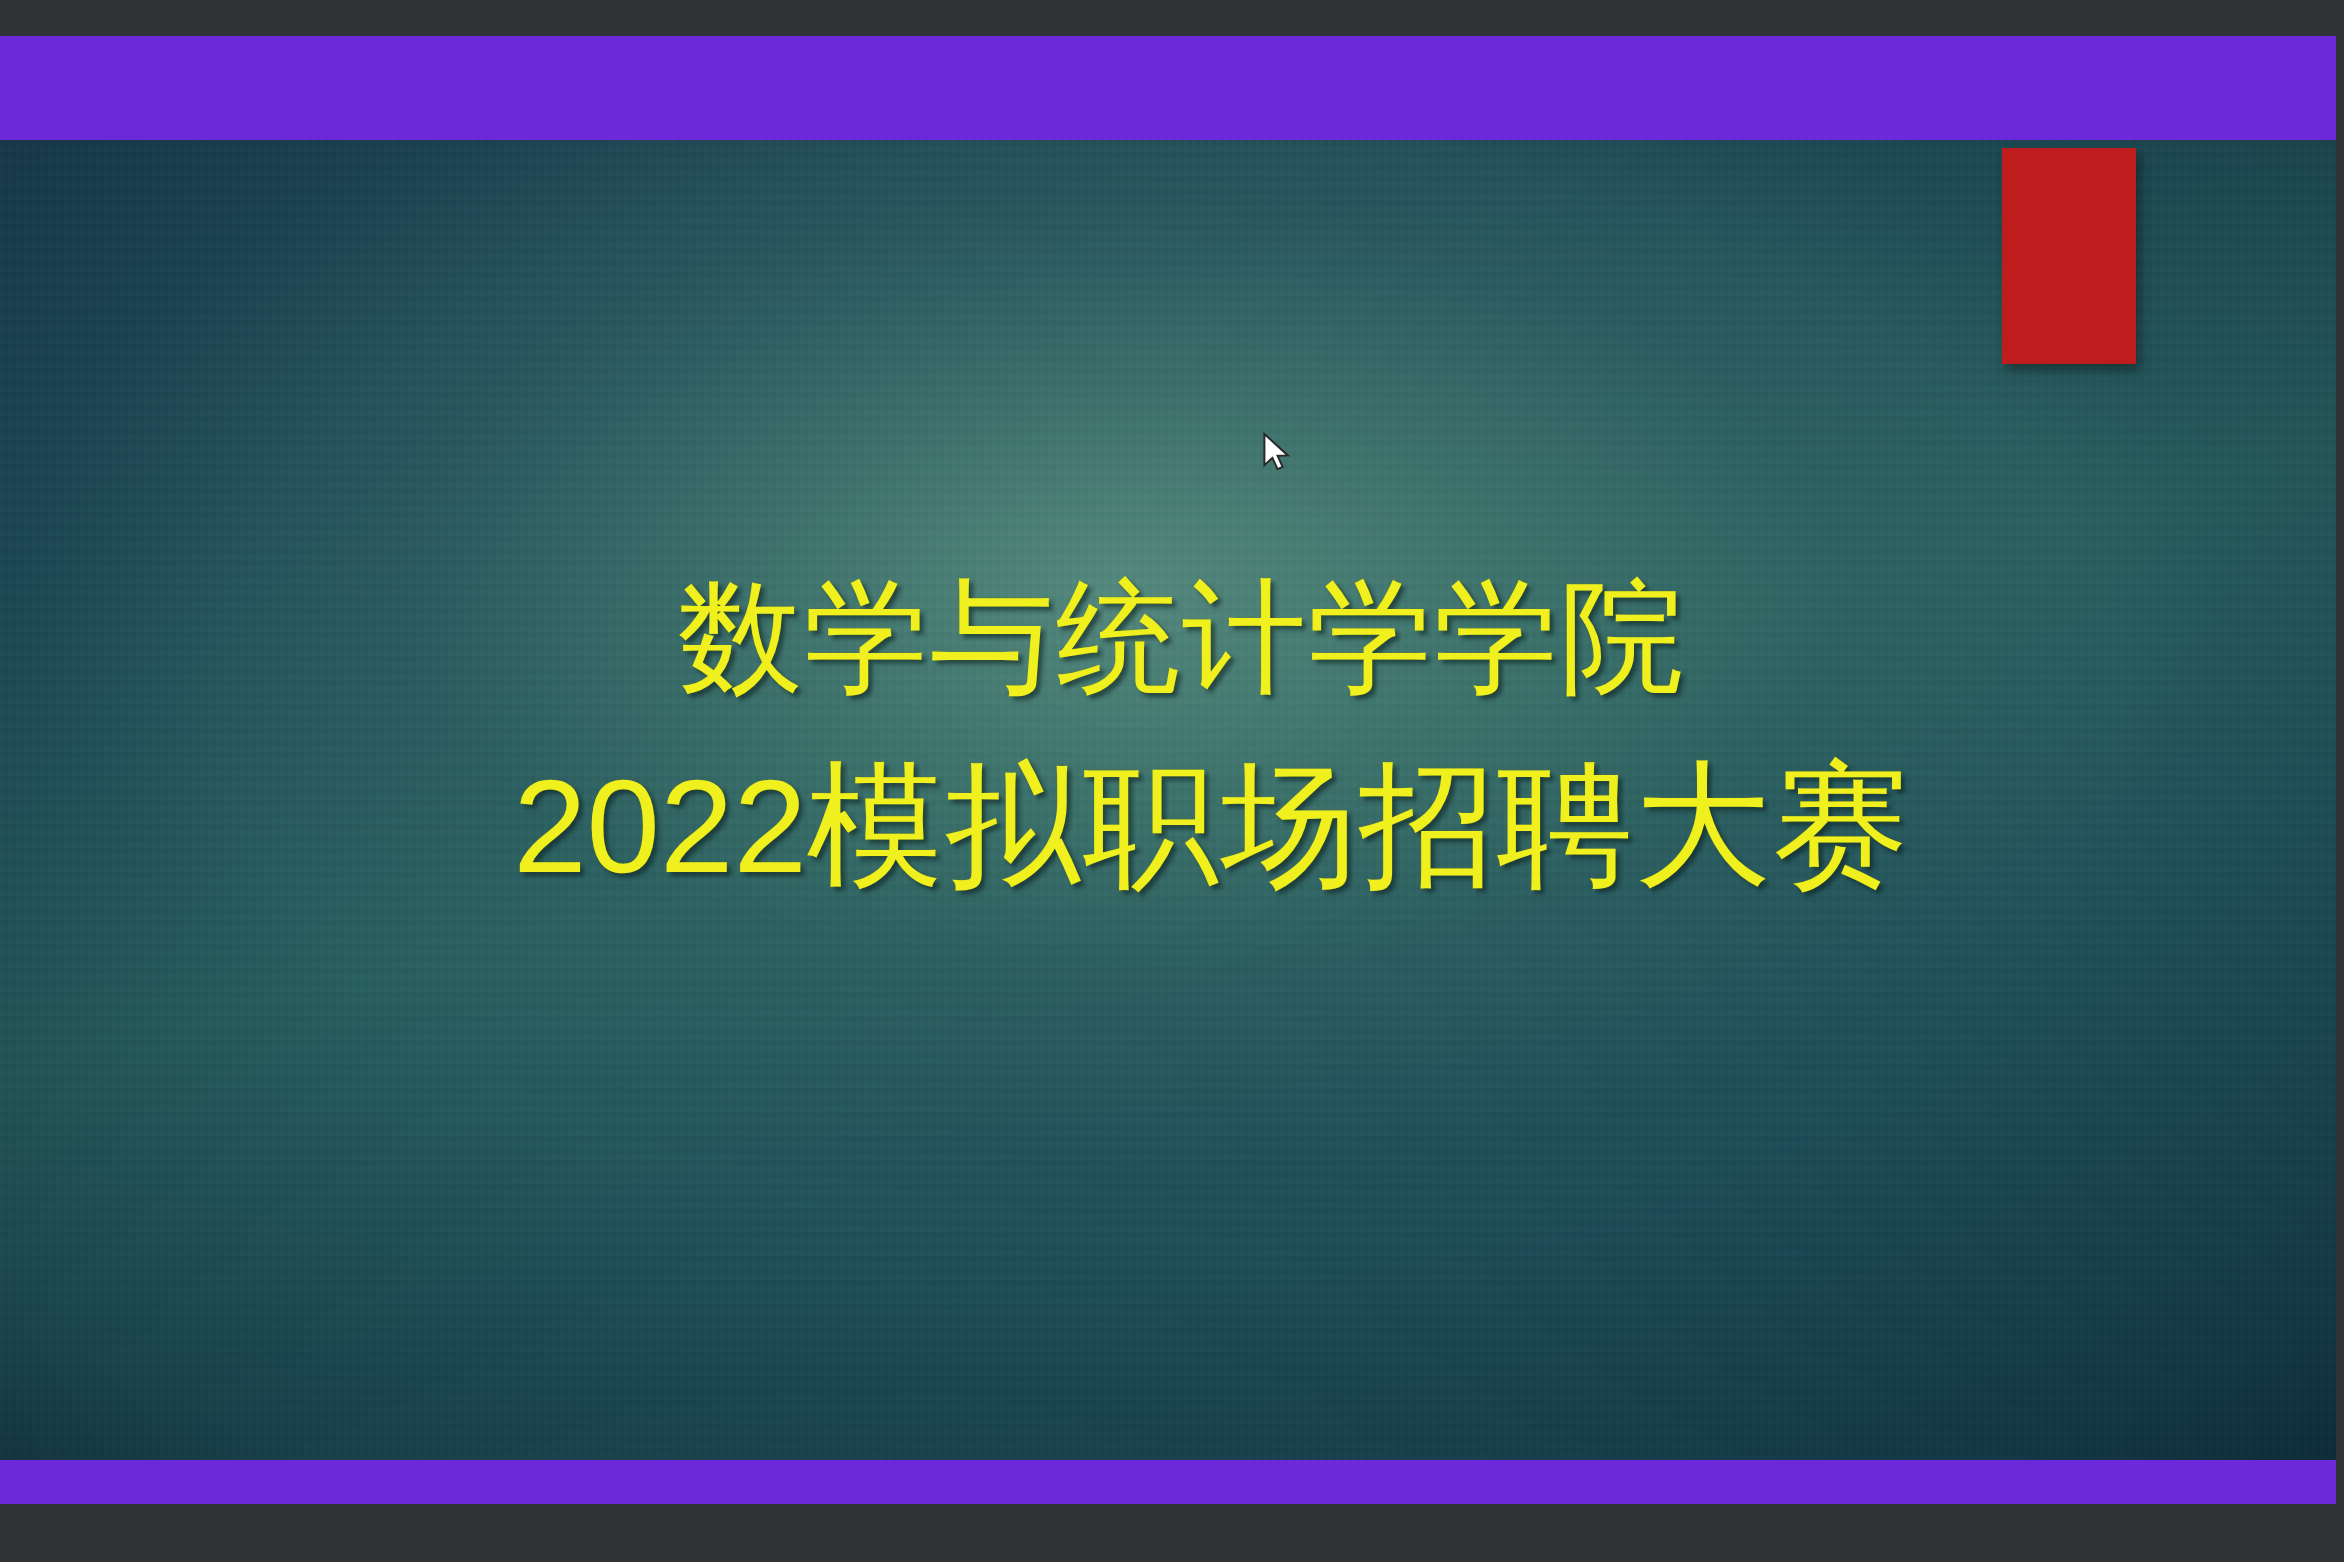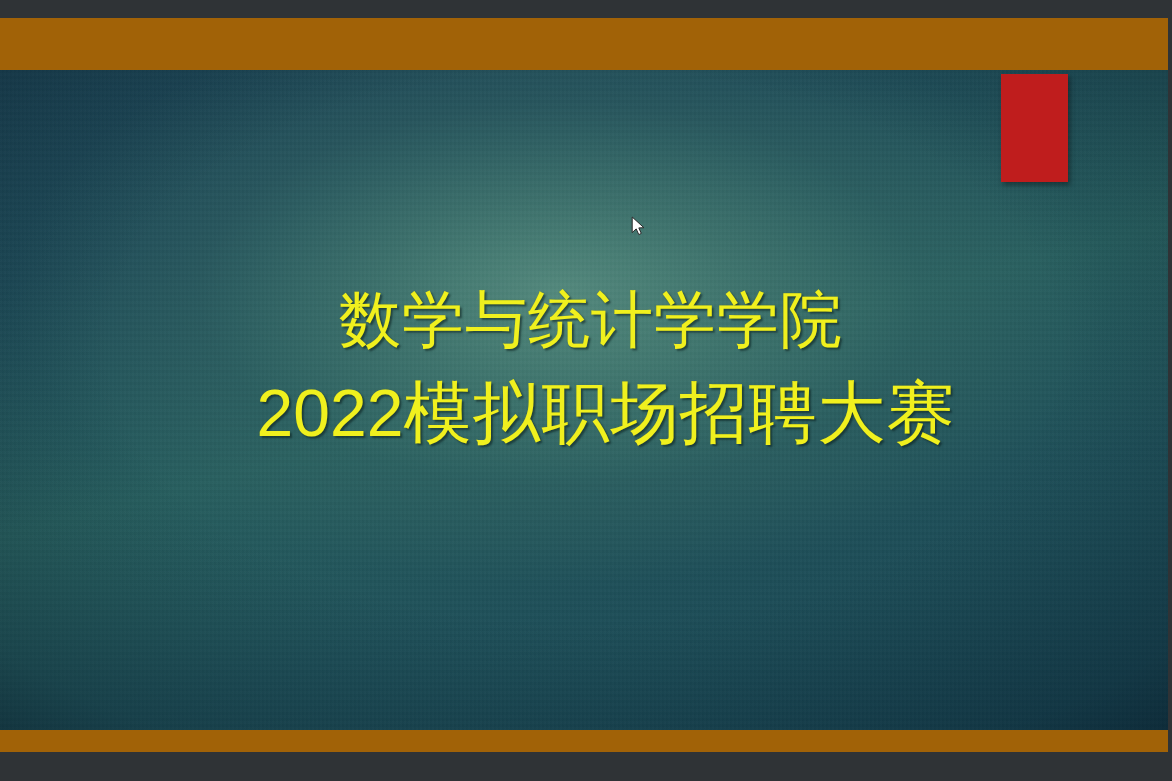--- a/index.html
+++ b/index.html
@@ -22,21 +22,21 @@
     background: #2f3336;
   }
 
   
   #video-canvas {
     position: absolute;
     left: 0;
     top: 18px;
     width: 1168px;
     height: 734px;
-    background: #a16207;
+    background: #6d28d9;
   }
 
   
   #slide {
     position: absolute;
     left: 0px;
     top: 52px;
     width: 1168px;
     height: 660px;
     overflow: hidden;

